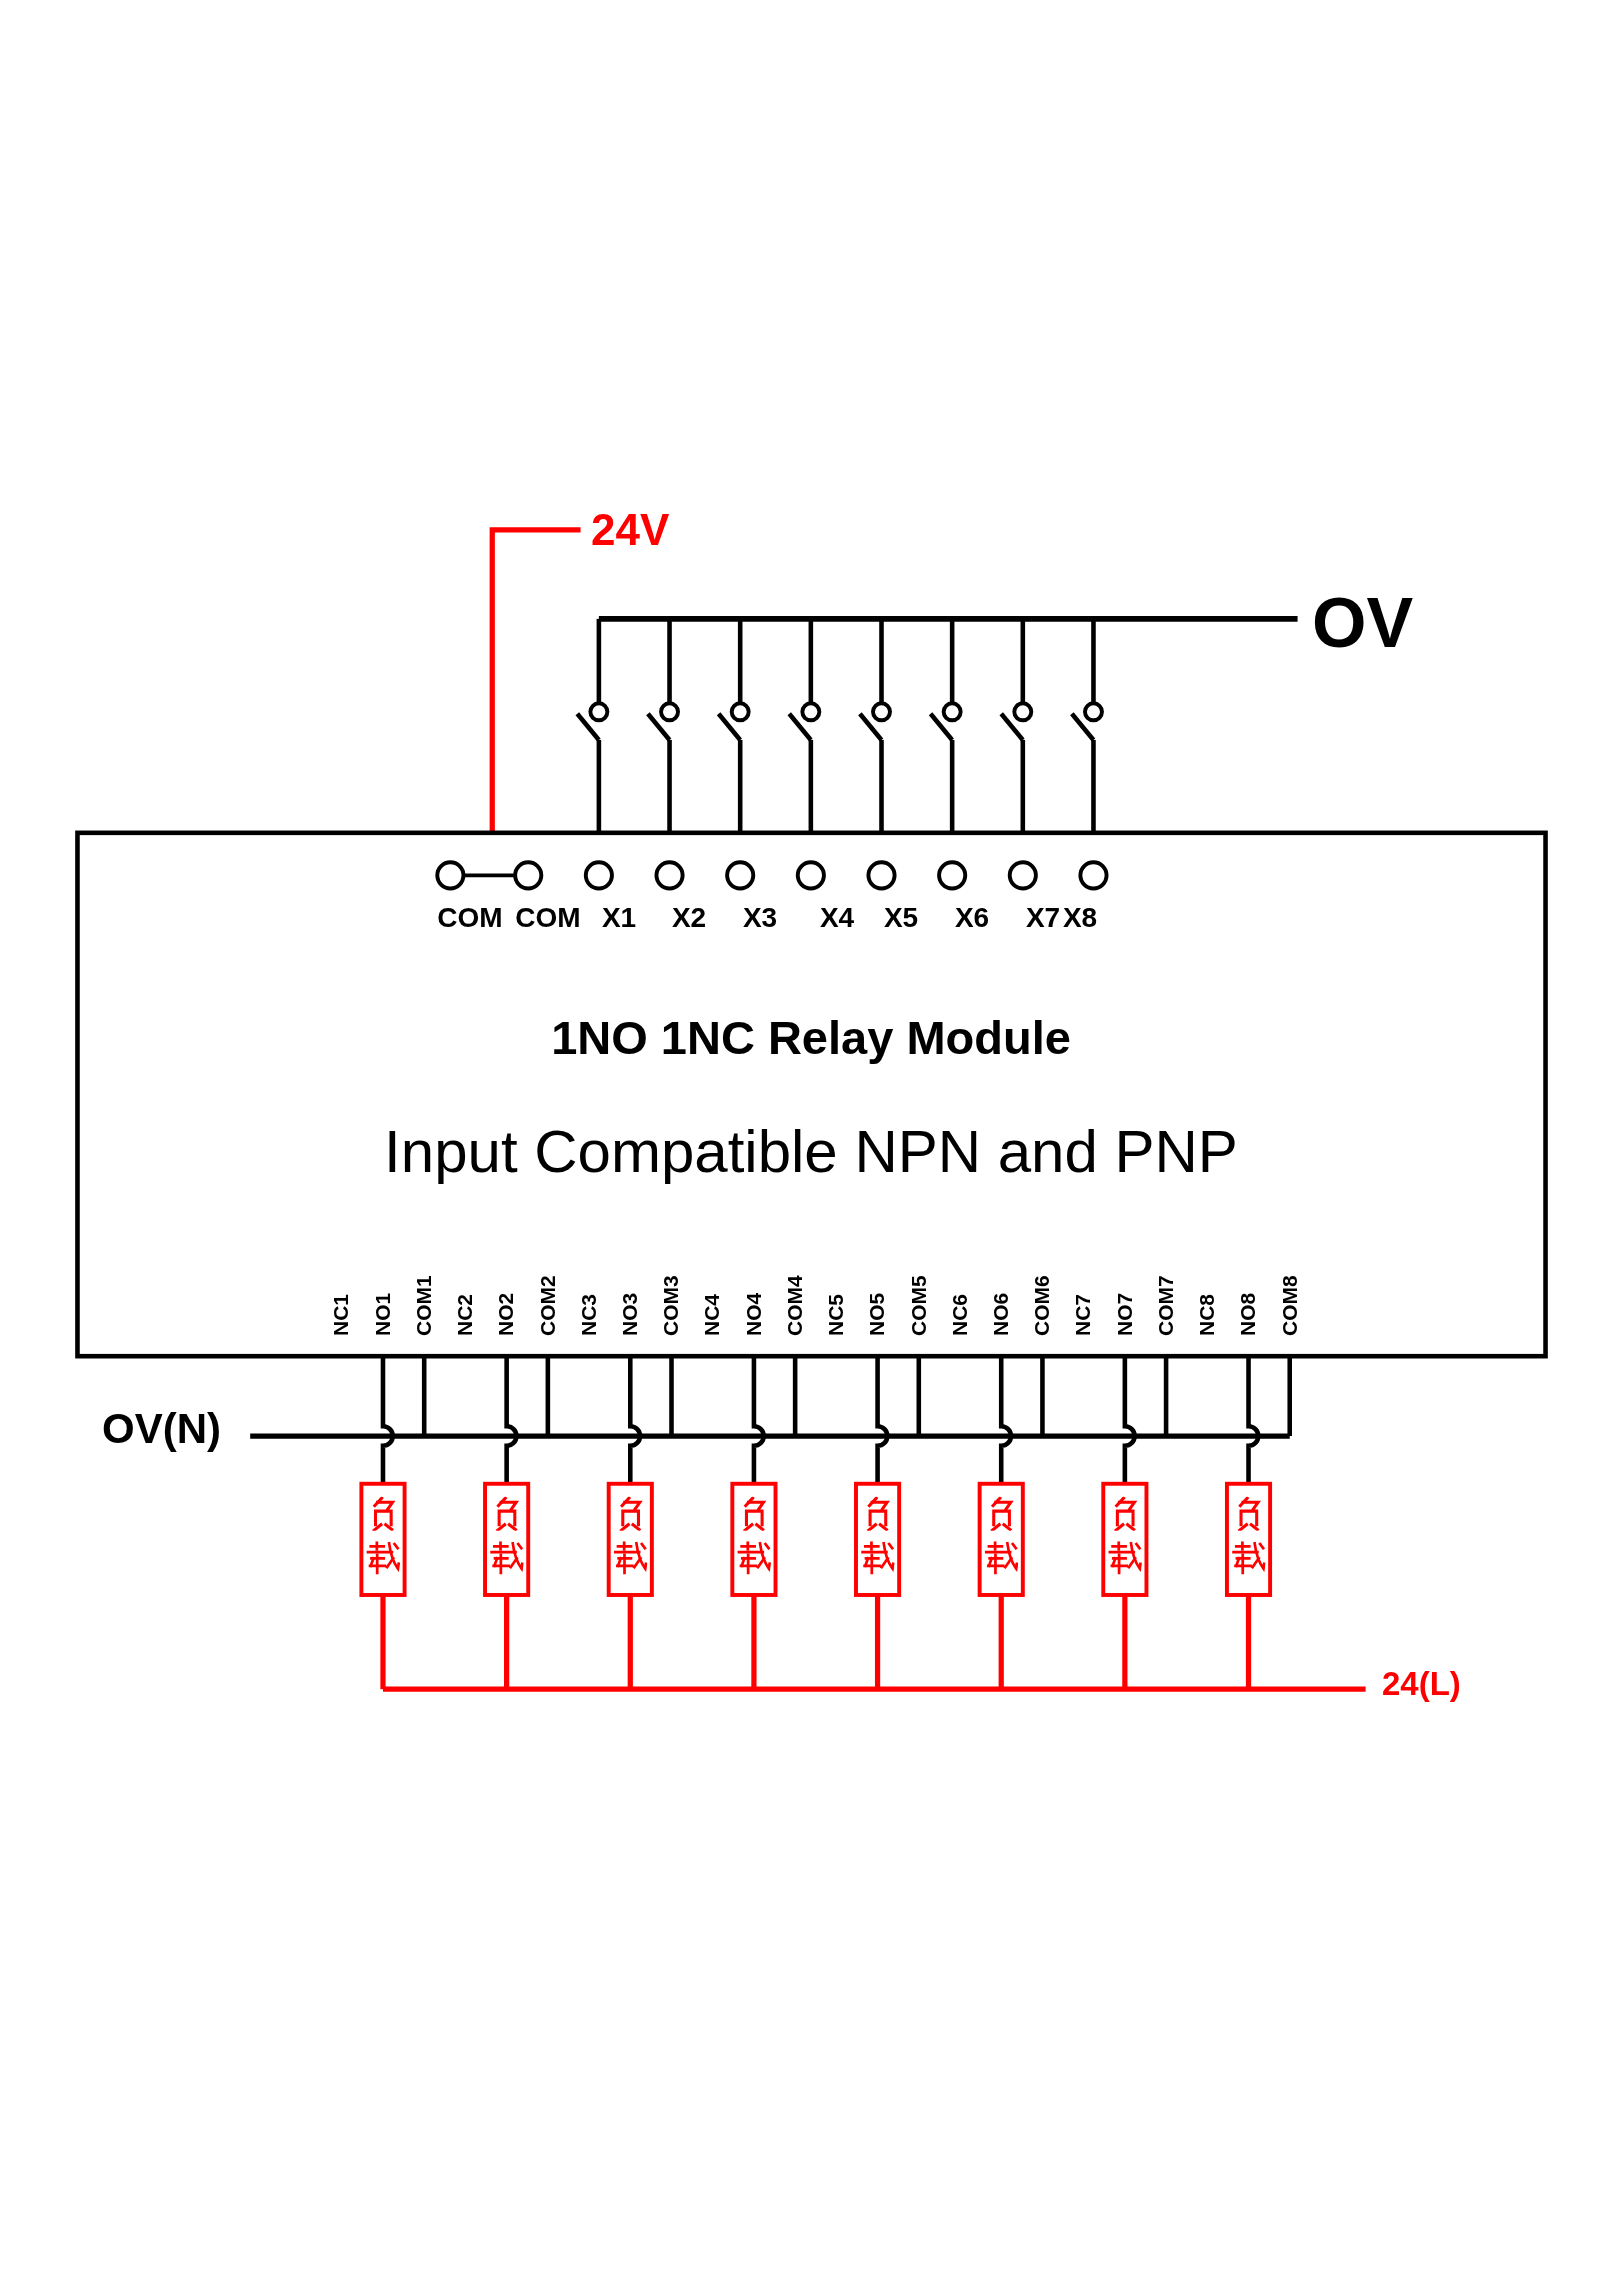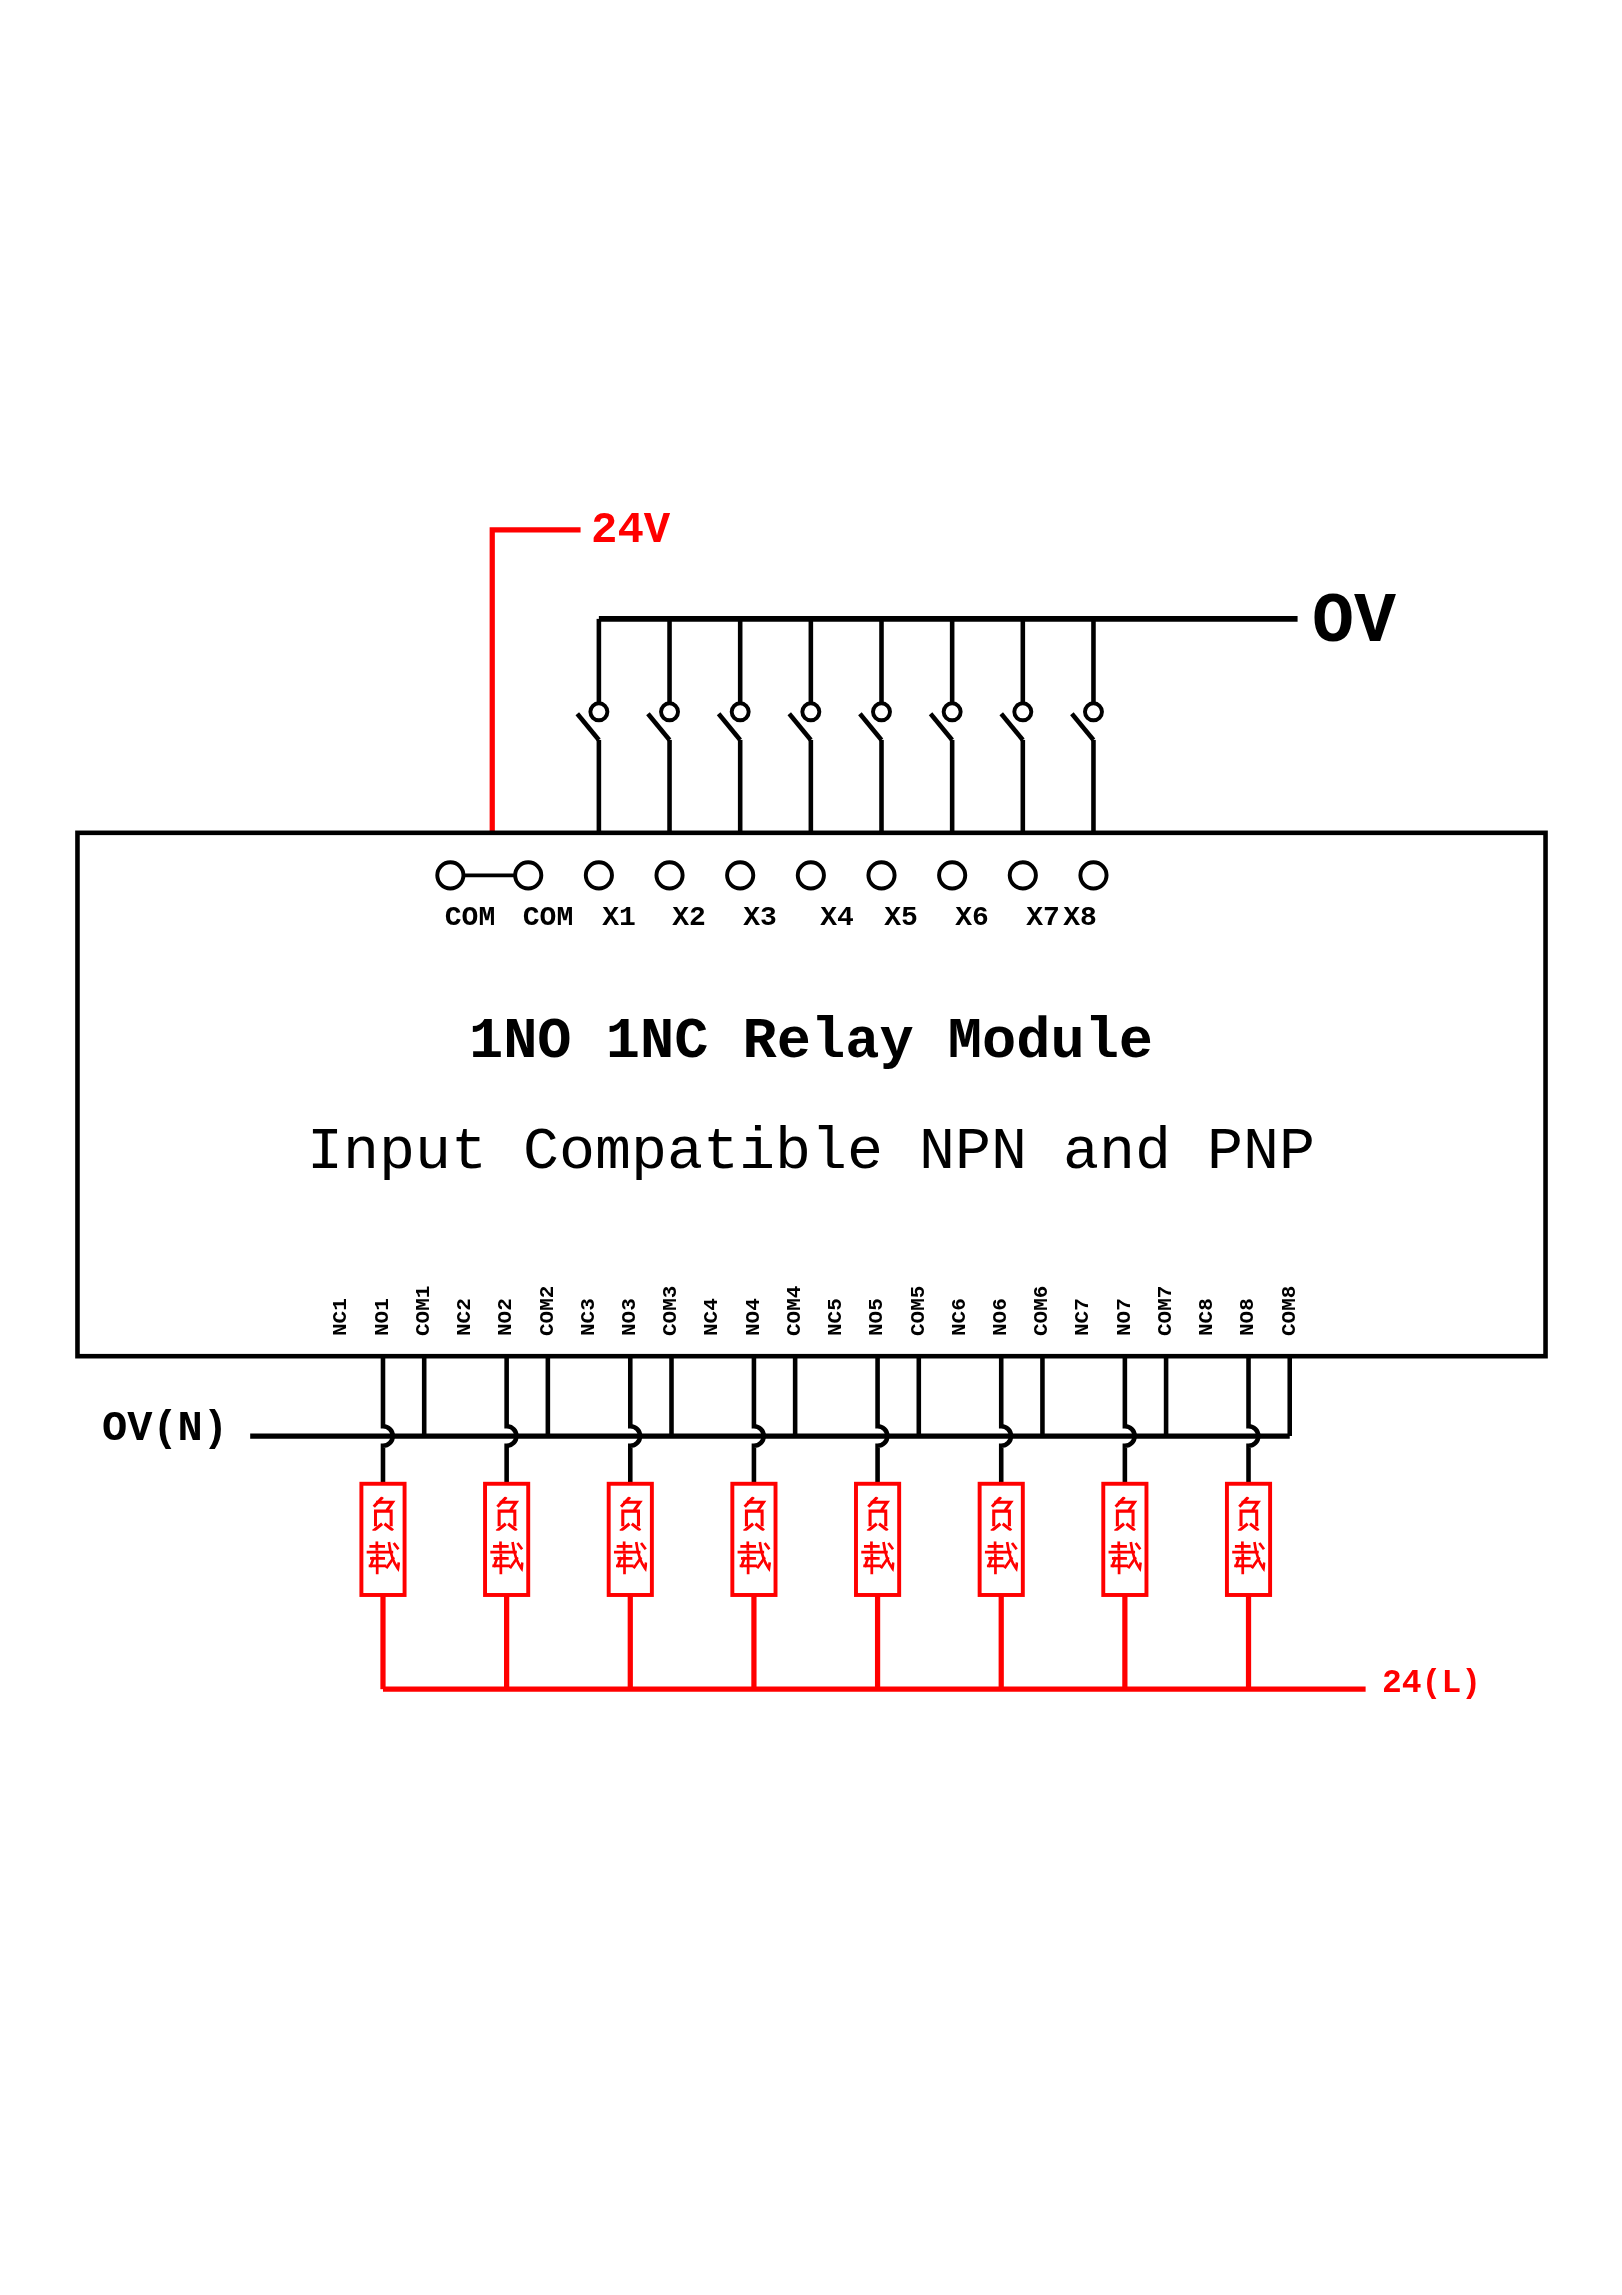--- a/index.html
+++ b/index.html
@@ -1,27 +1,27 @@
 <!DOCTYPE html>
 <html style="font-size:10.5px"><head>
 <meta charset="utf-8">
 <style>
   html,body{margin:0;padding:0;background:#fff;}
   .canvas{position:relative;width:1623px;height:1911px;background:#ffffff;
-          font-family:Liberation Mono, monospace;overflow:hidden;}
+          font-family:Liberation Sans, sans-serif;overflow:hidden;}
   .wires{position:absolute;left:0;top:0;width:1623px;height:2295px;}
   .lbl{position:absolute;line-height:1;white-space:nowrap;color:#000;}
   .red{color:#ff0000;}
   .b{font-weight:bold;}
   .rail-label-24v{left:591px;top:508px;font-size:44px;}
   .rail-label-ov{left:1312px;top:588px;font-size:70px;}
   .rail-label-ovn{left:102px;top:1408px;font-size:42px;}
   .rail-label-24l{left:1382px;top:1667px;font-size:33px;}
   .tt{top:904px;font-size:28px;font-weight:bold;transform:translateX(-50%);margin-left:20px;}
-  .title{left:77px;width:1468px;top:1014px;font-size:57px;font-weight:bold;text-align:center;}
+  .title{left:77px;width:1468px;top:1014px;font-size:47px;font-weight:bold;text-align:center;}
   .subtitle{left:77px;width:1468px;top:1122px;font-size:60px;text-align:center;}
   .bt{top:1336px;font-size:21px;line-height:22px;font-weight:bold;
       transform:rotate(-90deg);transform-origin:0 0;}
 </style>
 </head>
 <body>
 
 <div class="canvas">
 
   <svg class="wires" viewBox="0 0 2480 3508">

